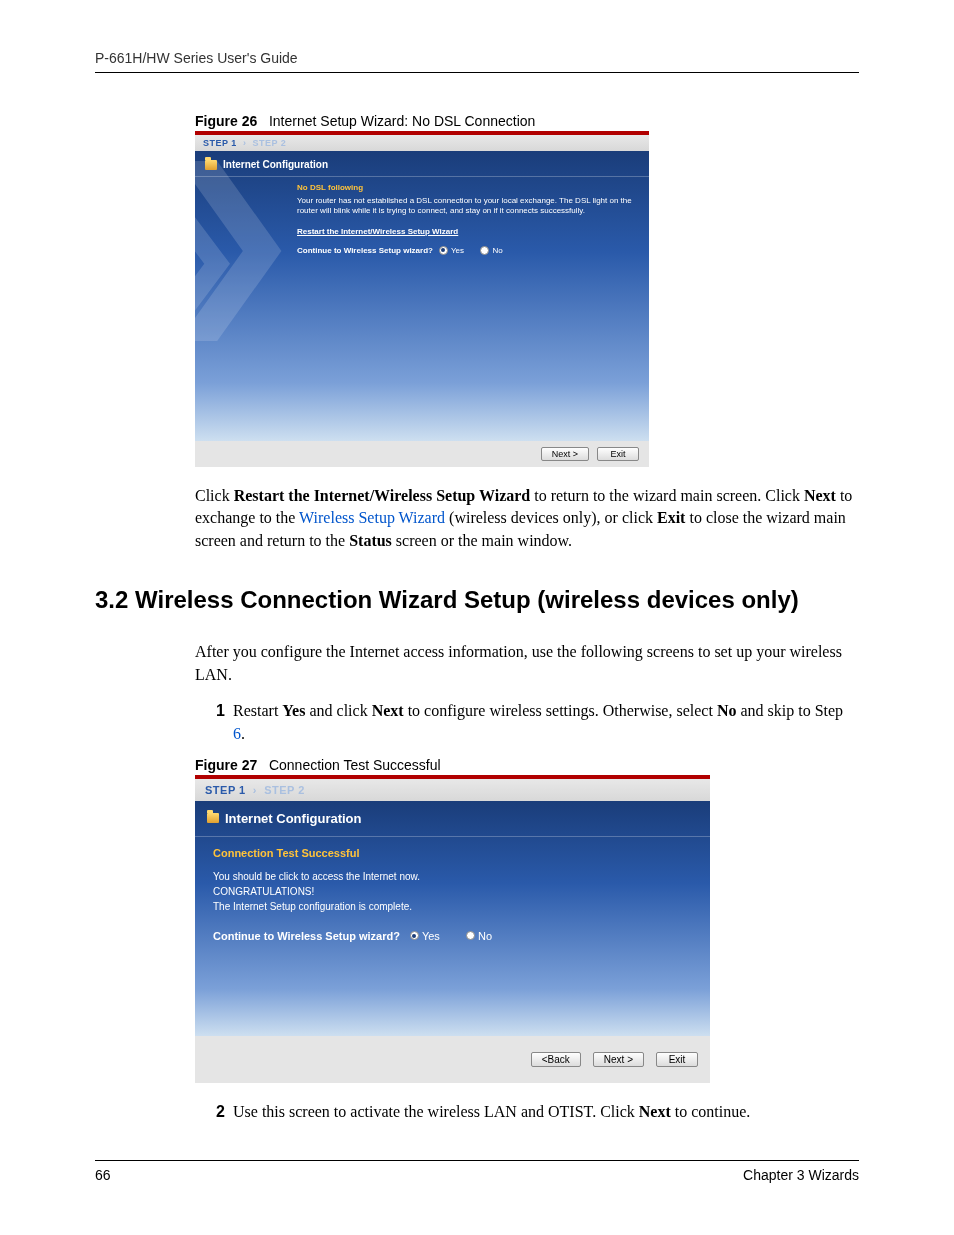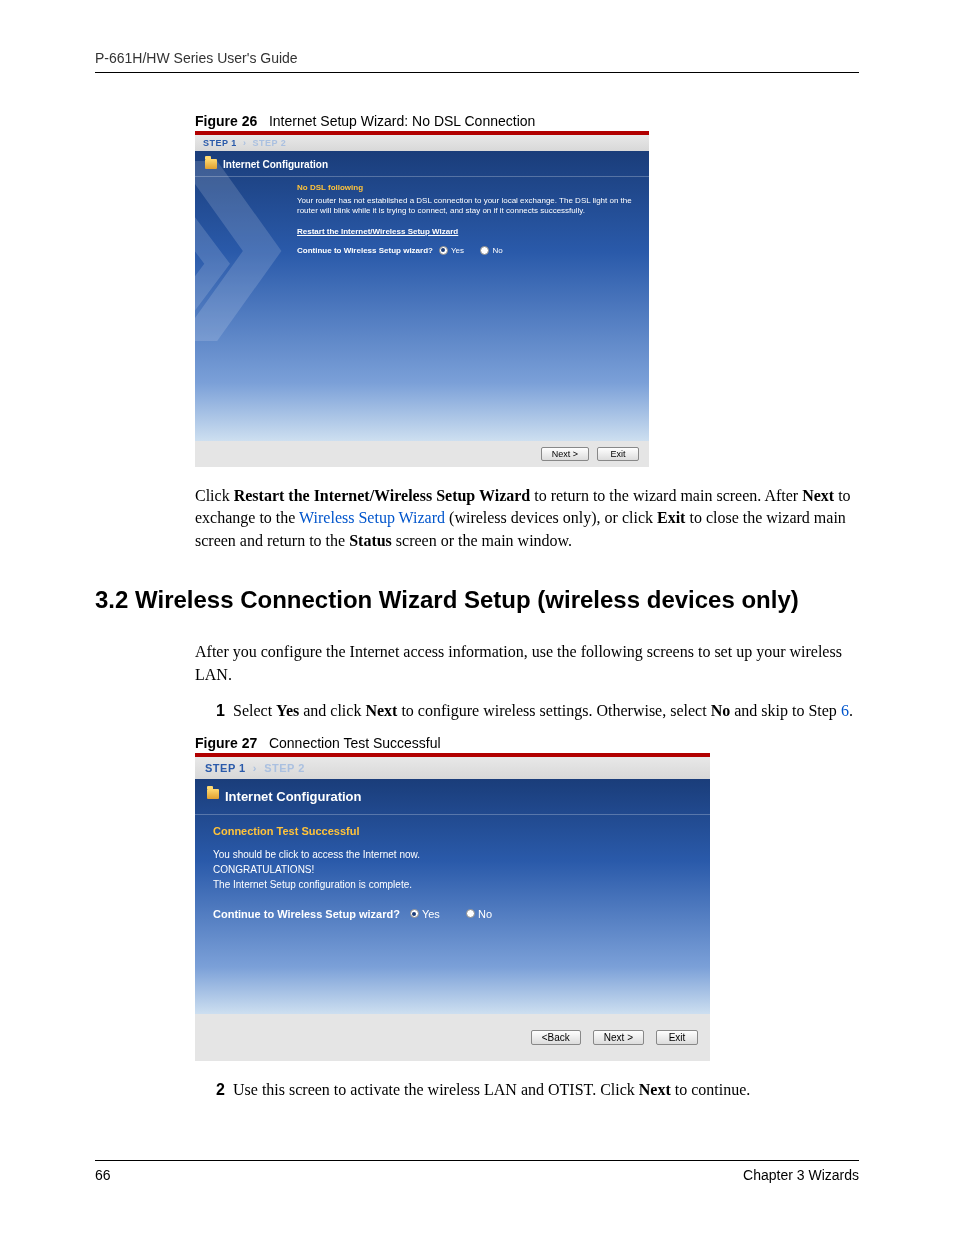--- a/index.html
+++ b/index.html
@@ -55,21 +55,21 @@
   }
   .wizard-frame.large .wizard-body { min-height: 235px; }
   .wizard-bg-chevron {
     position: absolute;
     left: -30px; top: 10px;
     width: 130px; height: 180px;
     opacity: 0.15;
     pointer-events: none;
   }
   .wizard-section-title {
-    display: flex; align-items: flex-start; gap: 6px;
+    display: flex; align-items: center; gap: 6px;
     padding: 8px 10px 6px 10px;
     font-size: 10px;
     font-weight: bold;
     border-bottom: 1px solid rgba(255,255,255,0.25);
     position: relative;
     z-index: 2;
   }
   .wizard-frame.large .wizard-section-title { font-size: 13px; padding: 10px 12px; }
   .folder-icon {
     width: 12px; height: 10px;
@@ -235,31 +235,31 @@
         </div>
       </div>
     </div>
     <div class="wizard-footer">
       <button class="wbtn">Next &gt;</button>
       <button class="wbtn">Exit</button>
     </div>
   </div>
 
   <p class="body-para">
-    <span>Click </span><b>Restart the Internet/Wireless Setup Wizard</b><span> to return to the wizard main screen. After </span><b>Next</b><span> to exchange to the </span><a class="link">Wireless Setup Wizard</a><span> (wireless devices only), or click </span><b>Exit</b><span> to close the wizard main screen and return to the </span><b>Status</b><span> screen or the main window.</span>
+    <span>Click </span><b>Restart the Internet/Wireless Setup Wizard</b><span> to return to the wizard main screen. Click </span><b>Next</b><span> to exchange to the </span><a class="link">Wireless Setup Wizard</a><span> (wireless devices only), or click </span><b>Exit</b><span> to close the wizard main screen and return to the </span><b>Status</b><span> screen or the main window.</span>
   </p>
 
   <h2 class="section-h">3.2  Wireless Connection Wizard Setup (wireless devices only)</h2>
 
   <p class="body-para">After you configure the Internet access information, use the following screens to set up your wireless LAN.</p>
 
   <div class="step-item">
     <span class="num">1</span>
     <span>
-      <span>Select </span><b>Yes</b><span> and click </span><b>Next</b><span> to configure wireless settings. Otherwise, select </span><b>No</b><span> and skip to Step </span><a class="link">6</a><span>.</span>
+      <span>Restart </span><b>Yes</b><span> and click </span><b>Next</b><span> to configure wireless settings. Otherwise, select </span><b>No</b><span> and skip to Step </span><a class="link">6</a><span>.</span>
     </span>
   </div>
 
   <div class="fig-caption">
     <b>Figure 27</b>&nbsp;&nbsp;&nbsp;<span>Connection Test Successful</span>
   </div>
 
   <div class="wizard-frame large">
     <div class="step-bar">
       <span>STEP 1</span>

